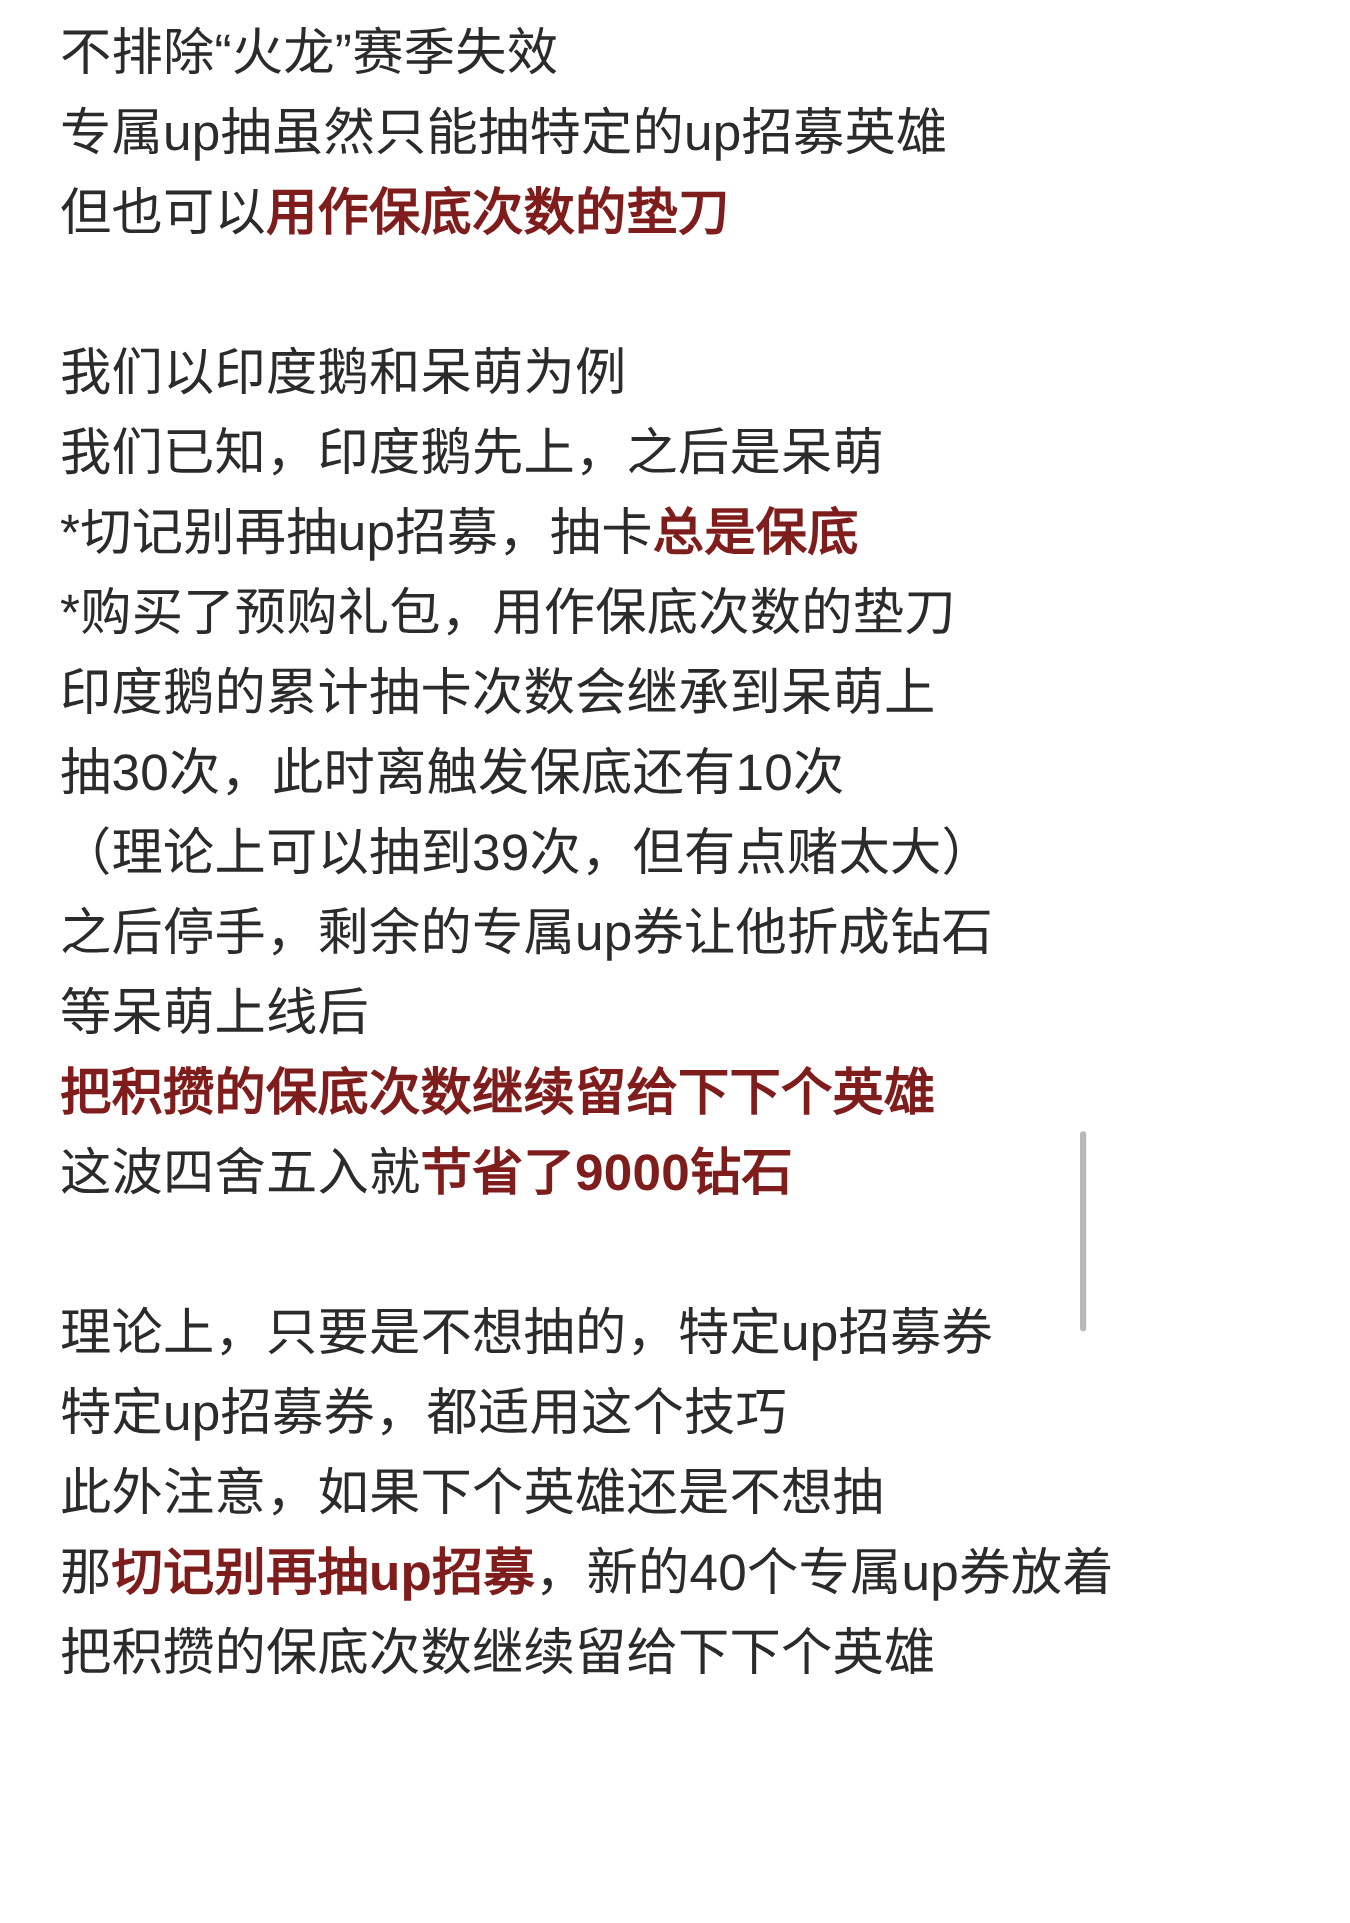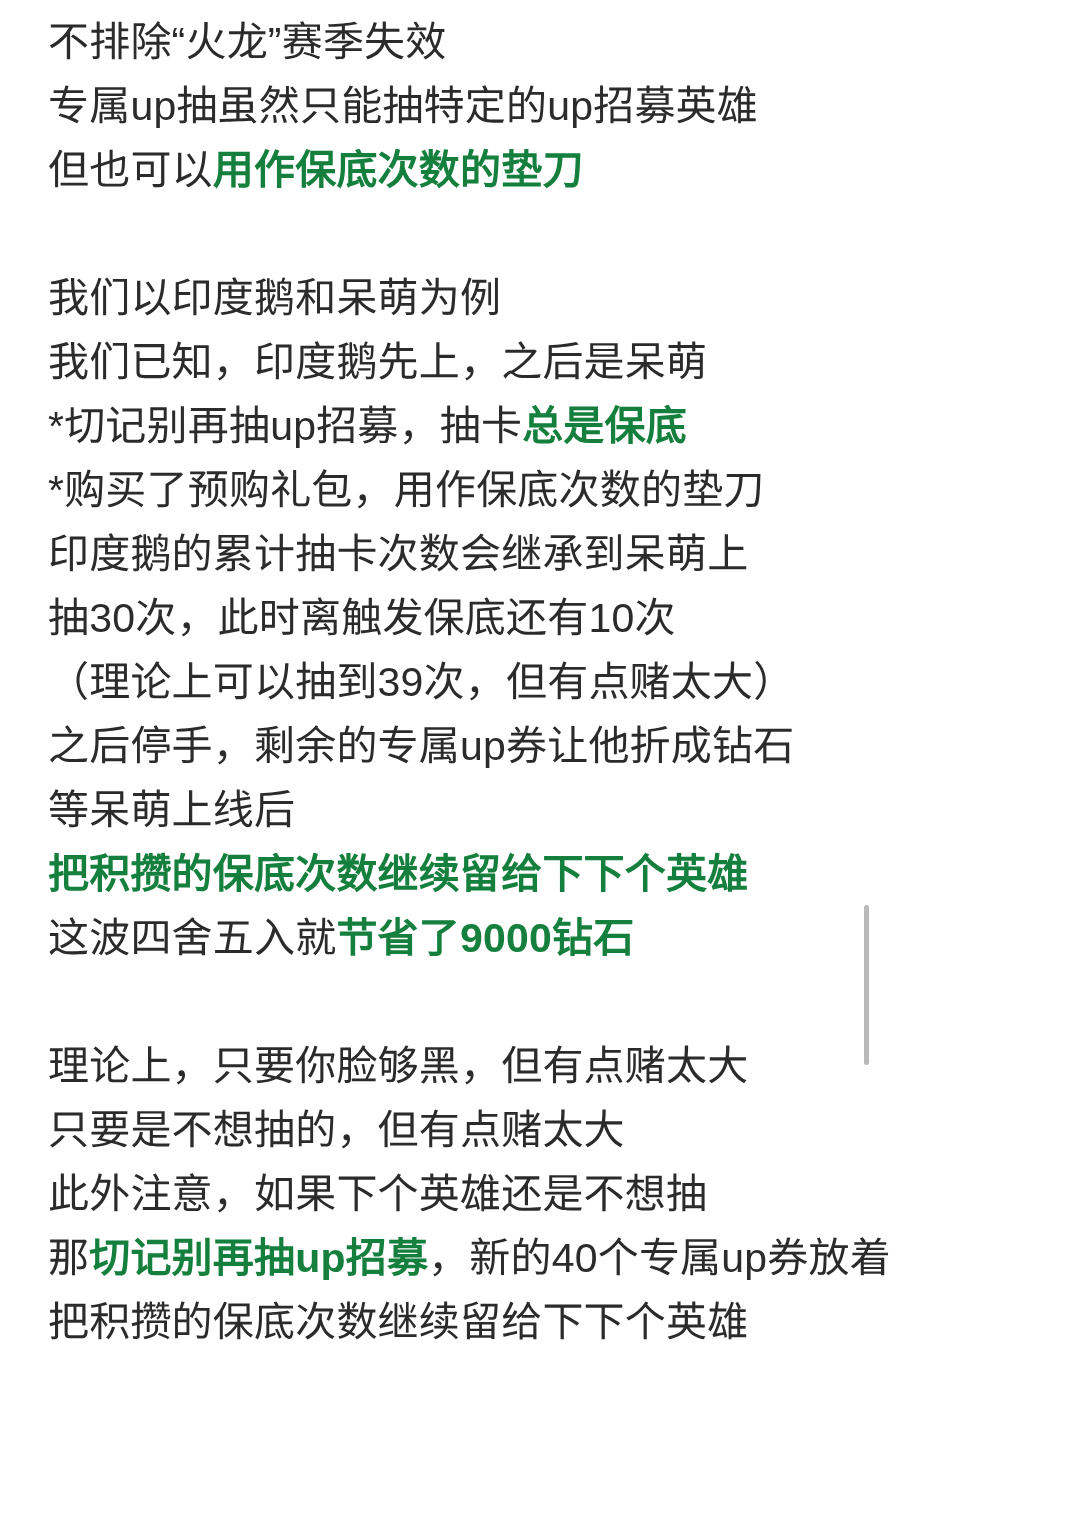--- a/index.html
+++ b/index.html
@@ -27,21 +27,21 @@
     font-size: 41px;
     line-height: 64px;
     color: #2b2b2b;
     white-space: pre;
     letter-spacing: 0.2px;
   }
   .line.blank {
     height: 64px;
   }
   .hl {
-    color: #15803d;
+    color: #7f1d1d;
     font-weight: bold;
   }
   .plain {
     color: #2b2b2b;
     font-weight: normal;
   }
   .line.allhl {
     color: #f4645a;
     font-weight: bold;
   }
@@ -78,22 +78,22 @@
       <div class="line"><span class="plain">*切记别再抽up招募，抽卡</span><span class="hl">总是保底</span></div>
       <div class="line"><span class="plain">*购买了预购礼包，用作保底次数的垫刀</span></div>
       <div class="line"><span class="plain">印度鹅的累计抽卡次数会继承到呆萌上</span></div>
       <div class="line"><span class="plain">抽30次，此时离触发保底还有10次</span></div>
       <div class="line"><span class="plain">（理论上可以抽到39次，但有点赌太大）</span></div>
       <div class="line"><span class="plain">之后停手，剩余的专属up券让他折成钻石</span></div>
       <div class="line"><span class="plain">等呆萌上线后</span></div>
       <div class="line allhl"><span class="hl">把积攒的保底次数继续留给下下个英雄</span></div>
       <div class="line"><span class="plain">这波四舍五入就</span><span class="hl">节省了9000钻石</span></div>
       <div class="line blank">&nbsp;</div>
-      <div class="line"><span class="plain">理论上，只要你脸够黑，但有点赌太大</span></div>
-      <div class="line"><span class="plain">只要是不想抽的，但有点赌太大</span></div>
+      <div class="line"><span class="plain">理论上，只要是不想抽的，特定up招募券</span></div>
+      <div class="line"><span class="plain">特定up招募券，都适用这个技巧</span></div>
       <div class="line"><span class="plain">此外注意，如果下个英雄还是不想抽</span></div>
       <div class="line"><span class="plain">那</span><span class="hl">切记别再抽up招募</span><span class="plain">，新的40个专属up券放着</span></div>
       <div class="line"><span class="plain">把积攒的保底次数继续留给下下个英雄</span></div>
     </div>
   <div id="scrollbar-track">
     <div id="scrollbar-thumb"></div>
   </div>
 </div>
 
 </body></html>

